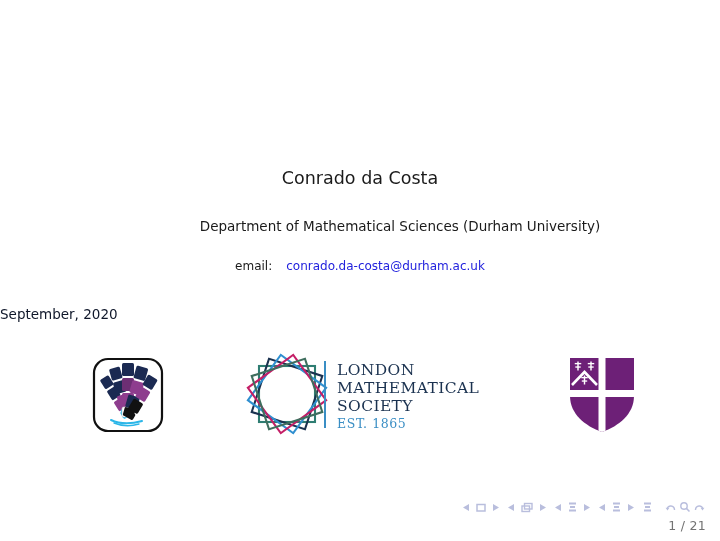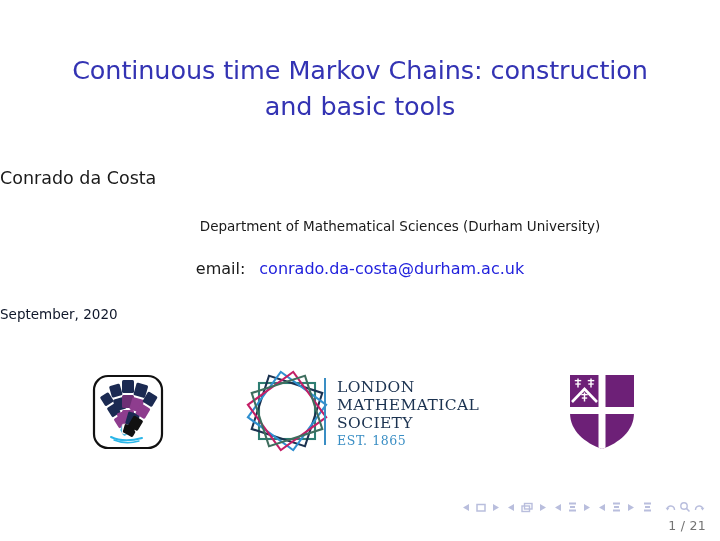--- a/index.html
+++ b/index.html
@@ -35,21 +35,21 @@
     letter-spacing: -0.1px;
     white-space: nowrap;
   }
 
   
   .author {
     position: absolute;
     top: 168px;
     left: 0;
     width: 720px;
-    text-align: left;
+    text-align: center;
     font-size: 17.5px;
     color: #1a1a1a;
   }
   .affiliation {
     position: absolute;
     top: 218px;
     left: 0;
     width: 720px;
     text-align: center;
     font-size: 13.5px;
@@ -57,21 +57,21 @@
     margin-left: 40px;
   }
 
   
   .email-row {
     position: absolute;
     top: 259px;
     left: 0;
     width: 720px;
     text-align: center;
-    font-size: 16px;
+    font-size: 12px;
     color: #1a1a1a;
   }
   .email-label {
     color: #1a1a1a;
   }
   .email-link {
     color: #2222dd;
     margin-left: 14px;
     text-decoration: none;
     cursor: pointer;
@@ -84,21 +84,21 @@
     left: 0;
     width: 720px;
     text-align: left;
     font-size: 13.5px;
     color: #0f172a;
   }
 
   
   .logo-row {
     position: absolute;
-    top: 369px;
+    top: 352px;
     left: 0;
     width: 720px;
     height: 90px;
   }
   .logo {
     position: absolute;
     top: 0;
   }
   .logo-fan      { left: 90px;  width: 76px;  height: 86px; }
   .logo-lms      { left: 245px; width: 245px; height: 86px; }
@@ -132,24 +132,20 @@
     font-size: 12.5px;
     color: #737373;
     letter-spacing: 0.3px;
   }
 </style>
 </head>
 <body>
 
 <div class="slide">
 
-  <div class="title-block">
-    <div class="title-line">Continuous time Markov Chains:  construction</div>
-    <div class="title-line">and basic tools</div>
-  </div>
 
   <div class="author">Conrado da Costa</div>
 
   <div class="affiliation">Department of Mathematical Sciences (Durham University)</div>
 
   <div class="email-row">
     <span class="email-label">email:</span><span class="email-link">conrado.da-costa@durham.ac.uk</span>
   </div>
 
   <div class="date">September, 2020</div>

